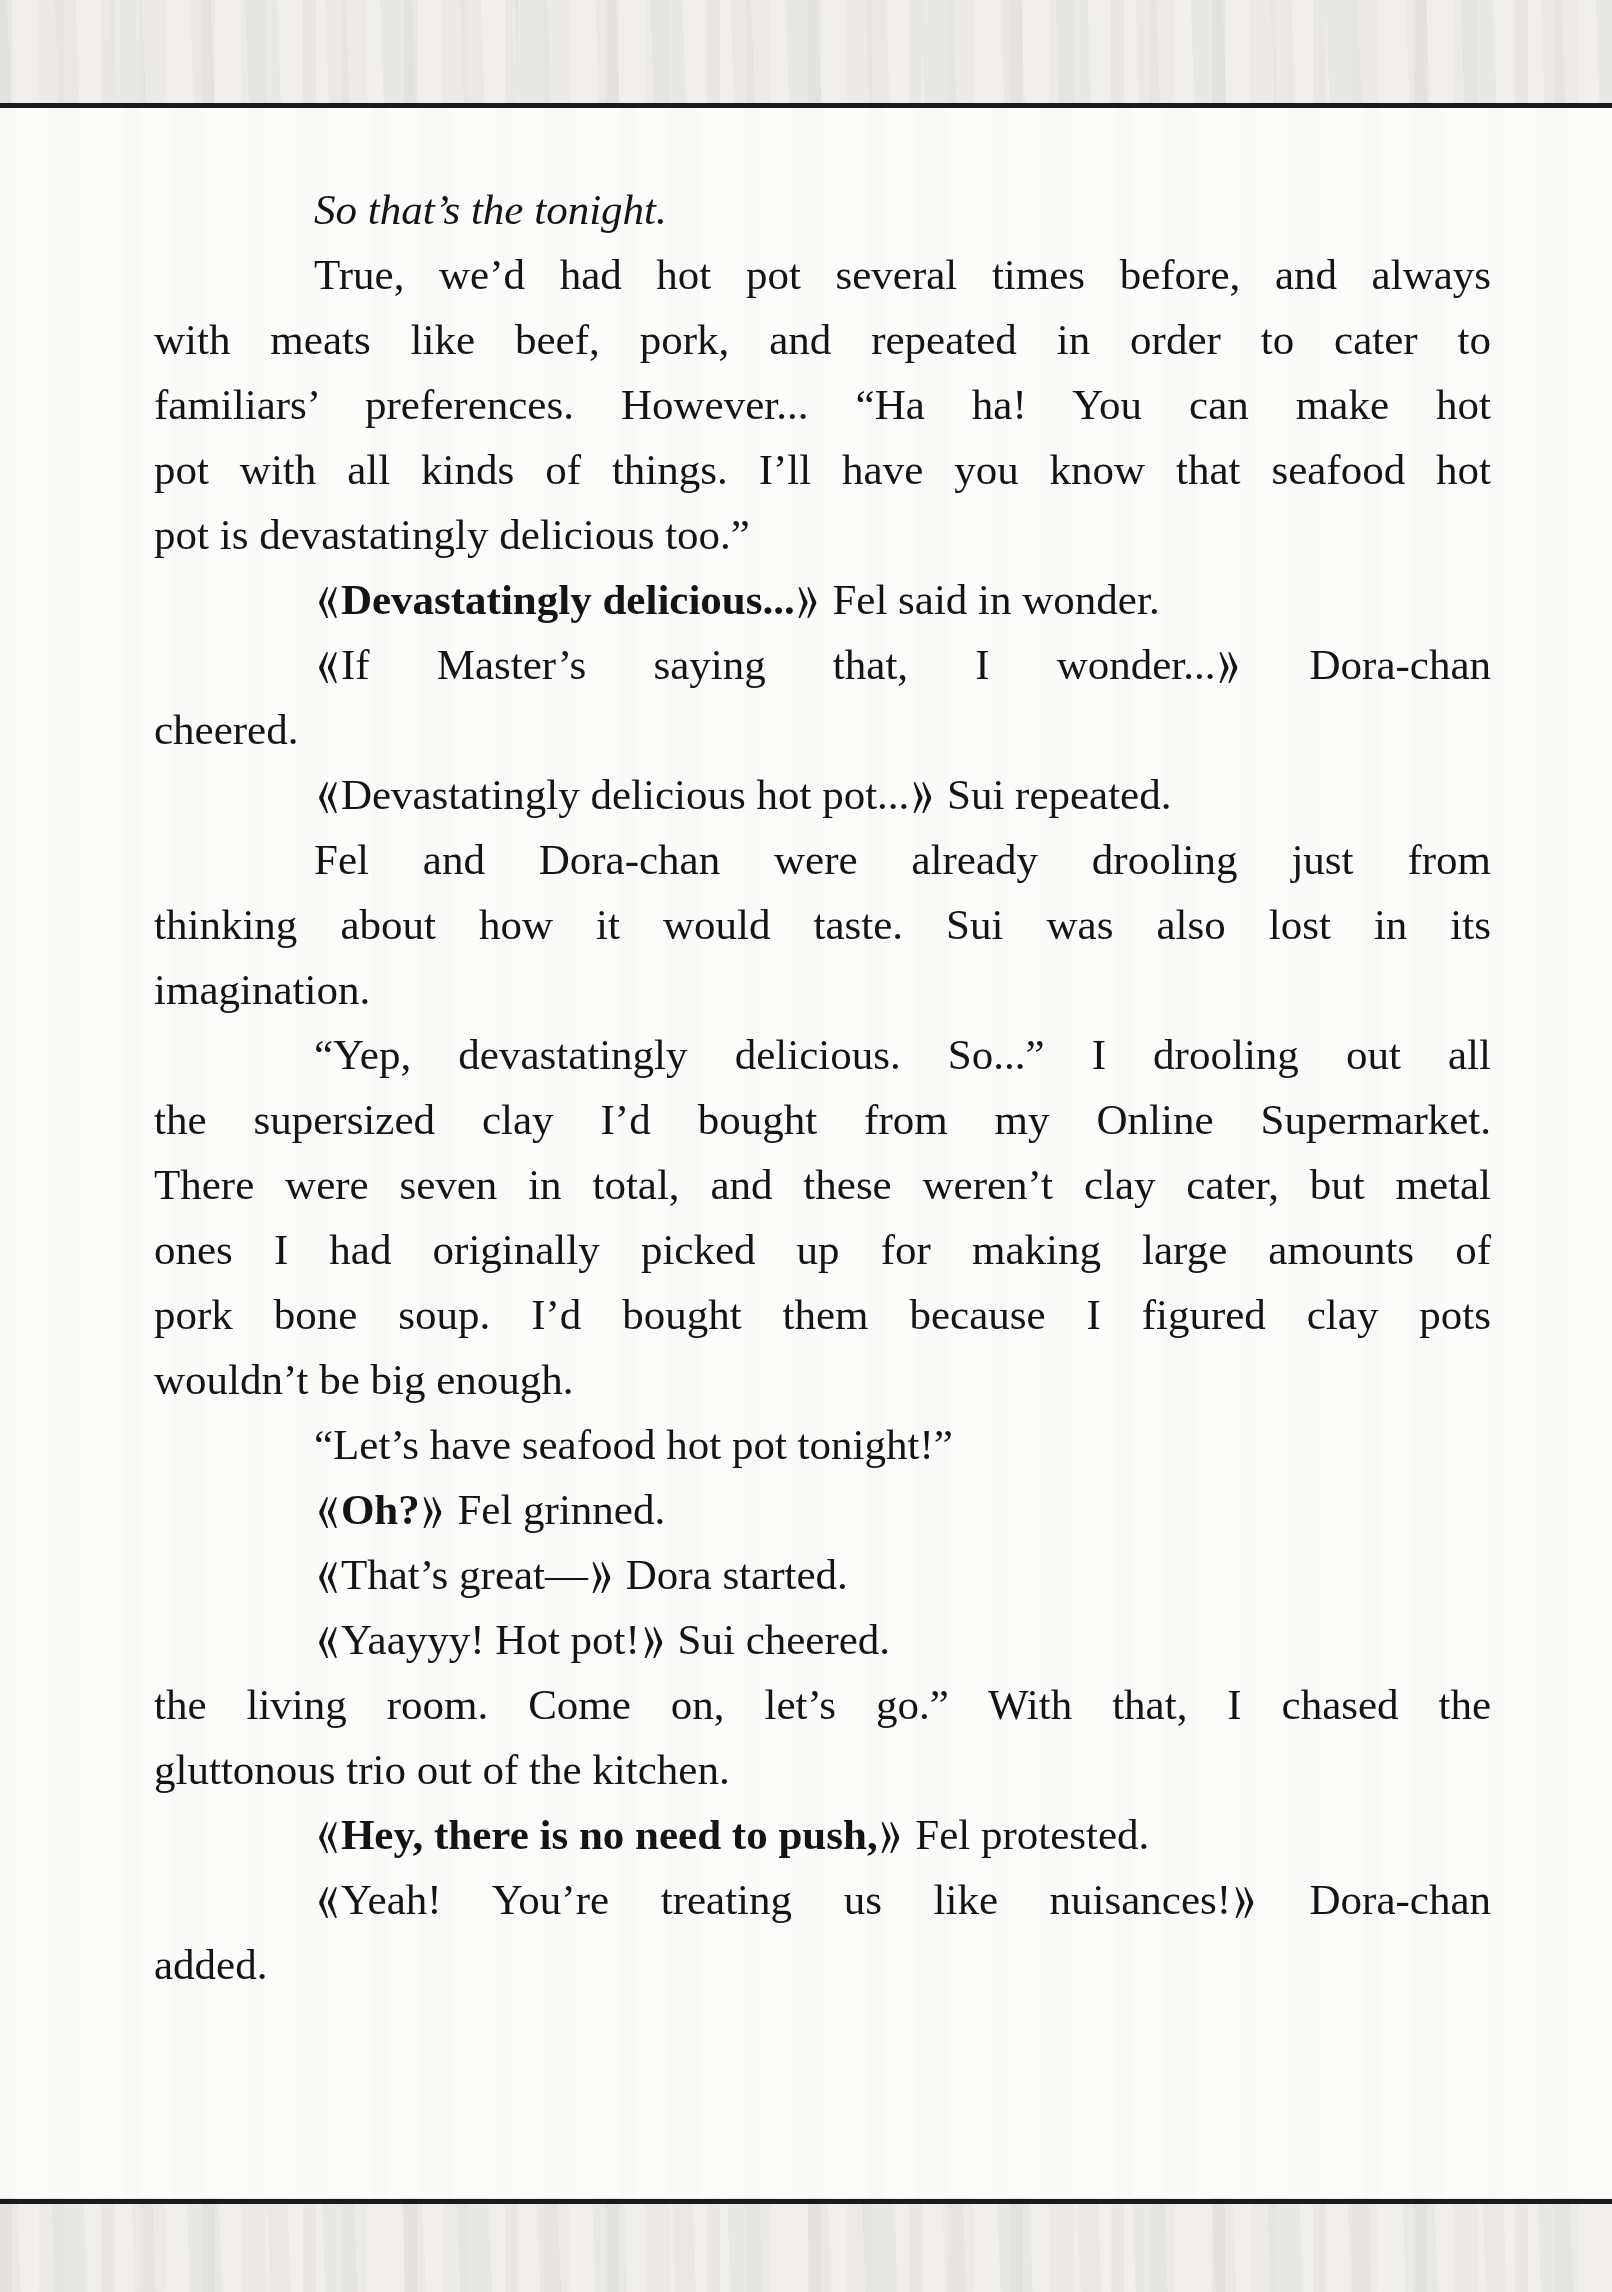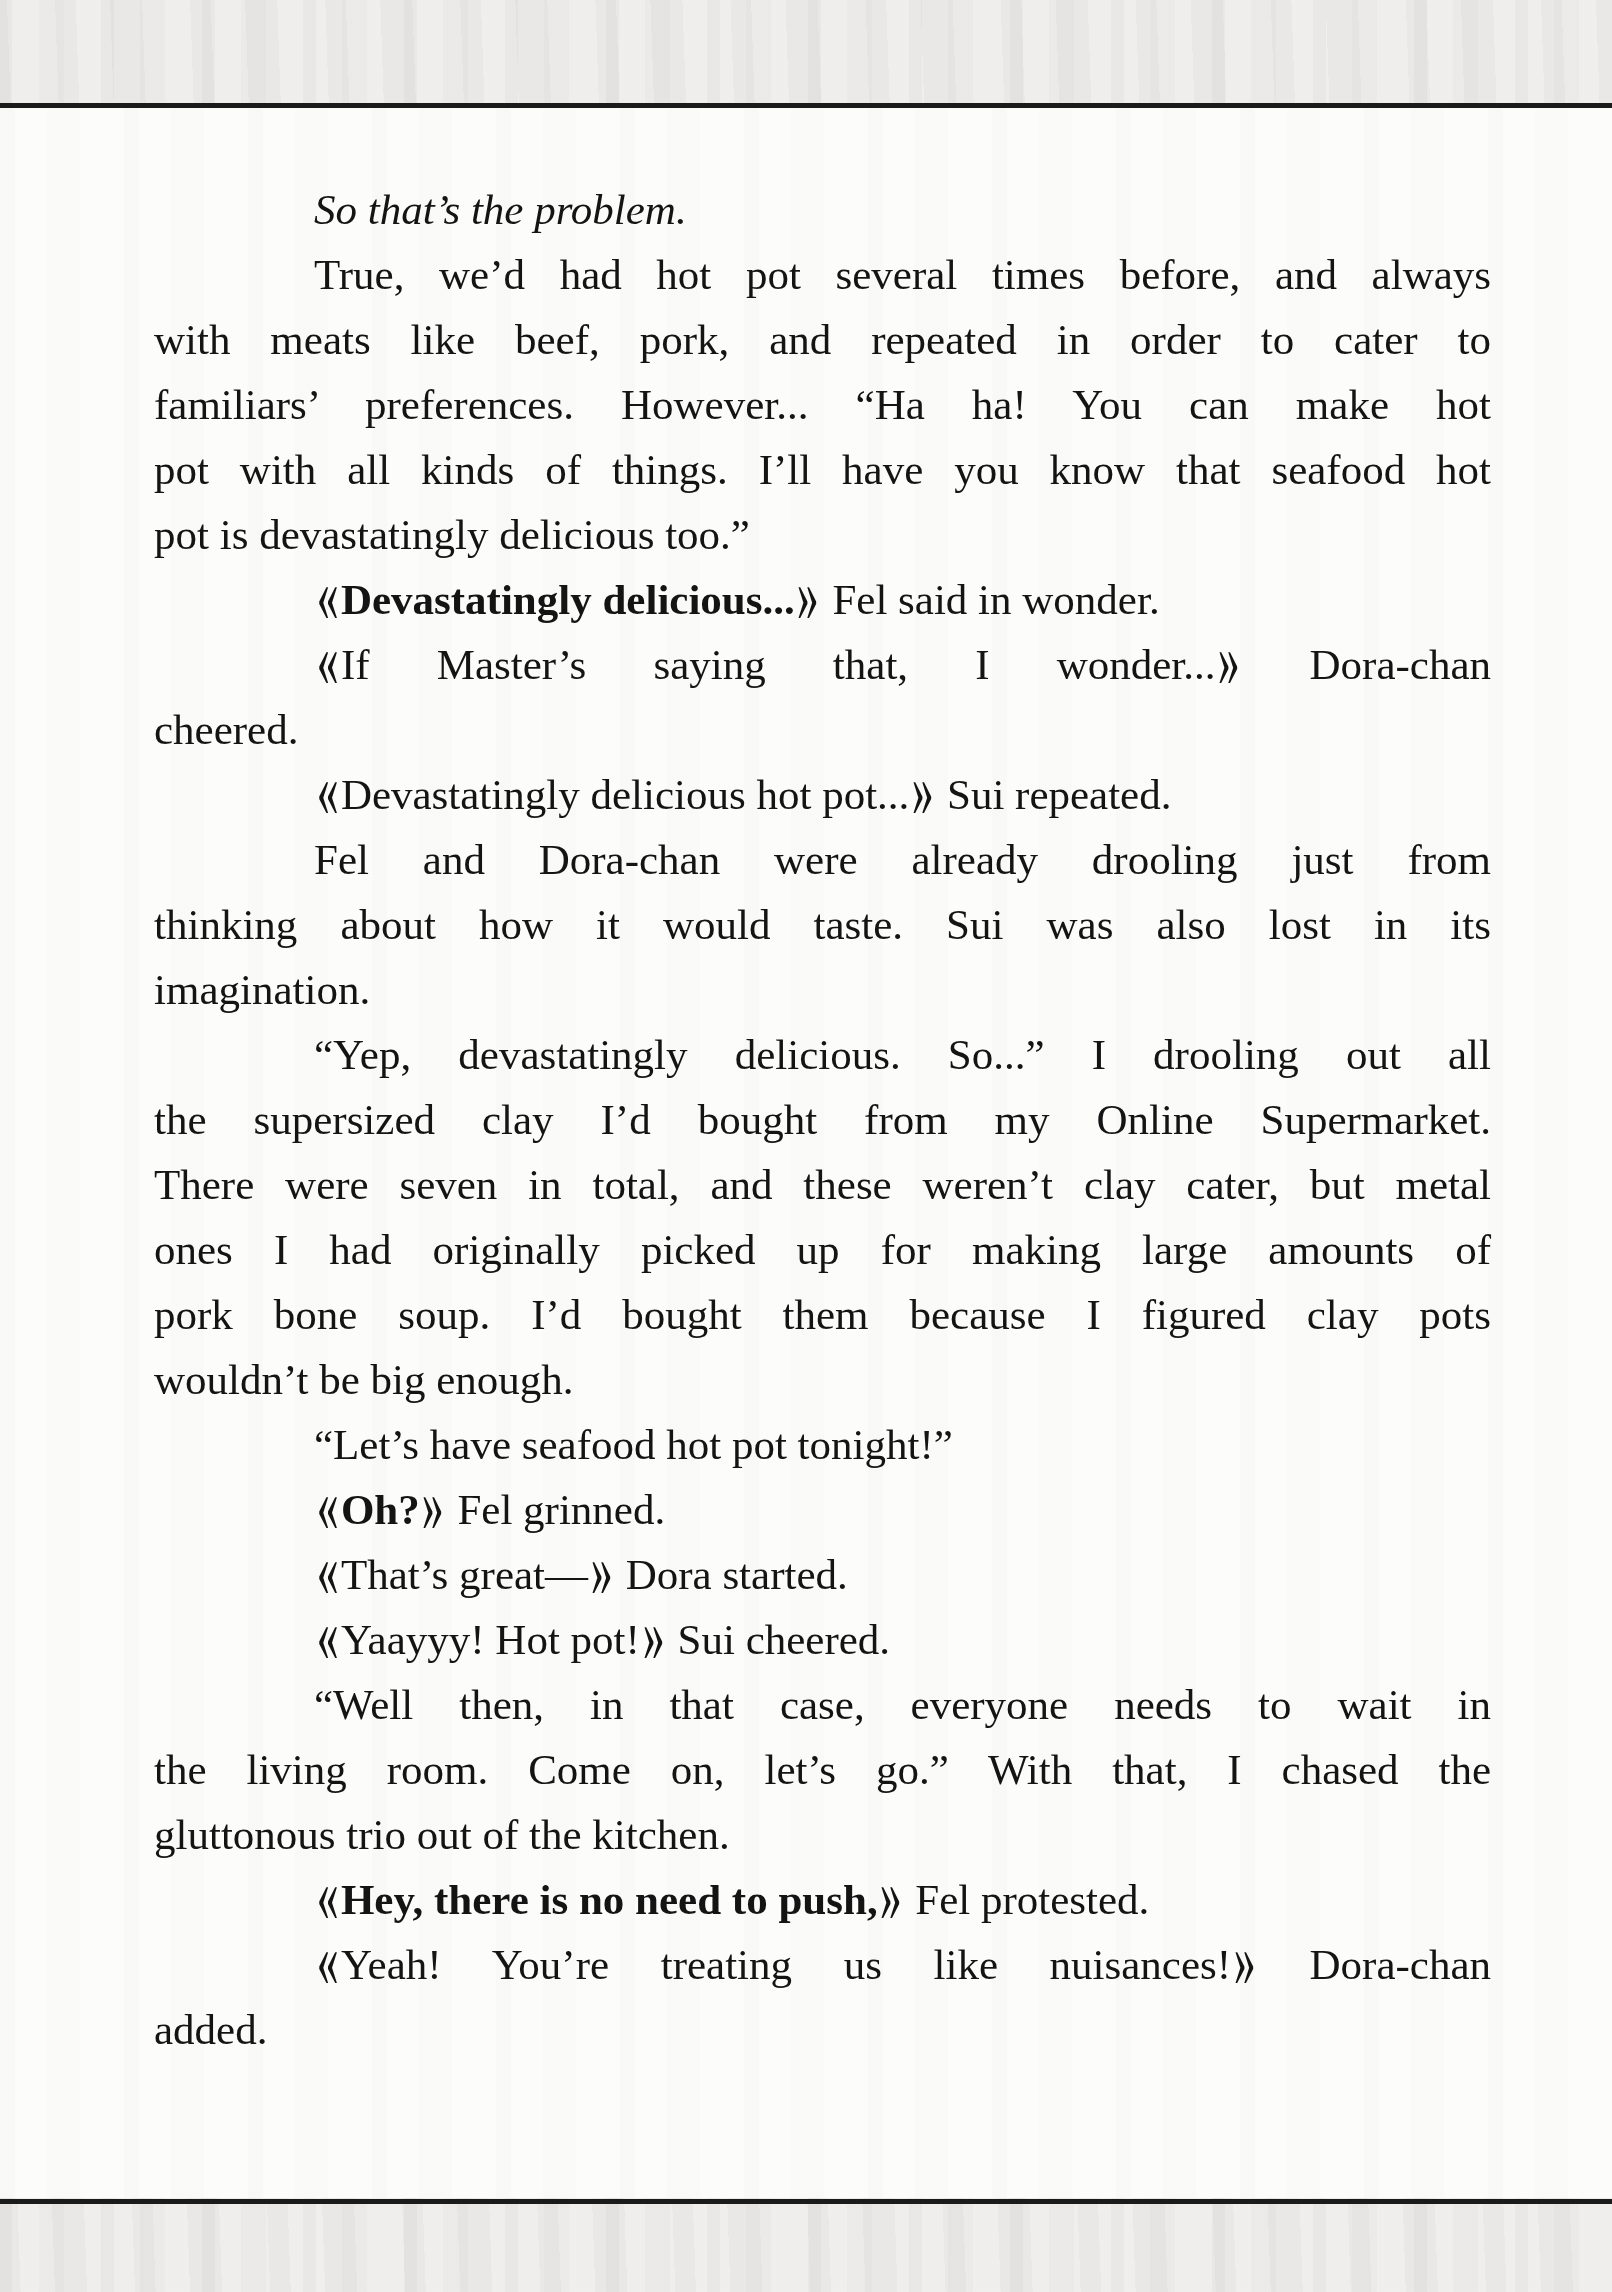--- a/index.html
+++ b/index.html
@@ -56,21 +56,21 @@
     margin: 0 2.7px;
   }
 </style>
 </head>
 <body>
 
 <div class="page">
   <div class="paper"></div>
   <div class="rule rule-top"></div>
   <div class="text-block">
-      <div class="line indent nowrap"><span class="seg italic">So that’s the problem.</span></div>
+      <div class="line indent nowrap"><span class="seg italic">So that’s the tonight.</span></div>
       <div class="line indent justify"><span class="seg normal">True, we’d had hot pot several times before, and always</span></div>
       <div class="line justify"><span class="seg normal">with meats like beef, pork, and repeated in order to cater to</span></div>
       <div class="line justify"><span class="seg normal">familiars’ preferences. However... “Ha ha! You can make hot</span></div>
       <div class="line justify"><span class="seg normal">pot with all kinds of things. I’ll have you know that seafood hot</span></div>
       <div class="line nowrap"><span class="seg normal">pot is devastatingly delicious too.”</span></div>
       <div class="line indent nowrap"><span class="seg normal"><span class="cjk-bracket">«</span></span><span class="seg bold">Devastatingly delicious...</span><span class="seg normal"><span class="cjk-bracket">»</span> Fel said in wonder.</span></div>
       <div class="line indent justify"><span class="seg normal"><span class="cjk-bracket">«</span>If Master’s saying that, I wonder...<span class="cjk-bracket">»</span> Dora-chan</span></div>
       <div class="line nowrap"><span class="seg normal">cheered.</span></div>
       <div class="line indent nowrap"><span class="seg normal"><span class="cjk-bracket">«</span>Devastatingly delicious hot pot...<span class="cjk-bracket">»</span> Sui repeated.</span></div>
       <div class="line indent justify"><span class="seg normal">Fel and Dora-chan were already drooling just from</span></div>
@@ -79,21 +79,20 @@
       <div class="line indent justify"><span class="seg normal">“Yep, devastatingly delicious. So...” I drooling out all</span></div>
       <div class="line justify"><span class="seg normal">the supersized clay I’d bought from my Online Supermarket.</span></div>
       <div class="line justify"><span class="seg normal">There were seven in total, and these weren’t clay cater, but metal</span></div>
       <div class="line justify"><span class="seg normal">ones I had originally picked up for making large amounts of</span></div>
       <div class="line justify"><span class="seg normal">pork bone soup. I’d bought them because I figured clay pots</span></div>
       <div class="line nowrap"><span class="seg normal">wouldn’t be big enough.</span></div>
       <div class="line indent nowrap"><span class="seg normal">“Let’s have seafood hot pot tonight!”</span></div>
       <div class="line indent nowrap"><span class="seg normal"><span class="cjk-bracket">«</span></span><span class="seg bold">Oh?</span><span class="seg normal"><span class="cjk-bracket">»</span> Fel grinned.</span></div>
       <div class="line indent nowrap"><span class="seg normal"><span class="cjk-bracket">«</span>That’s great—<span class="cjk-bracket">»</span> Dora started.</span></div>
       <div class="line indent nowrap"><span class="seg normal"><span class="cjk-bracket">«</span>Yaayyy! Hot pot!<span class="cjk-bracket">»</span> Sui cheered.</span></div>
-      <div class="line indent justify"><span class="seg normal">“Well then, in that case, everyone needs to wait in</span></div>
       <div class="line justify"><span class="seg normal">the living room. Come on, let’s go.” With that, I chased the</span></div>
       <div class="line nowrap"><span class="seg normal">gluttonous trio out of the kitchen.</span></div>
       <div class="line indent nowrap"><span class="seg normal"><span class="cjk-bracket">«</span></span><span class="seg bold">Hey, there is no need to push,</span><span class="seg normal"><span class="cjk-bracket">»</span> Fel protested.</span></div>
       <div class="line indent justify"><span class="seg normal"><span class="cjk-bracket">«</span>Yeah! You’re treating us like nuisances!<span class="cjk-bracket">»</span> Dora-chan</span></div>
       <div class="line nowrap"><span class="seg normal">added.</span></div>
     </div>
   <div class="rule rule-bottom"></div>
 </div>
 
 

